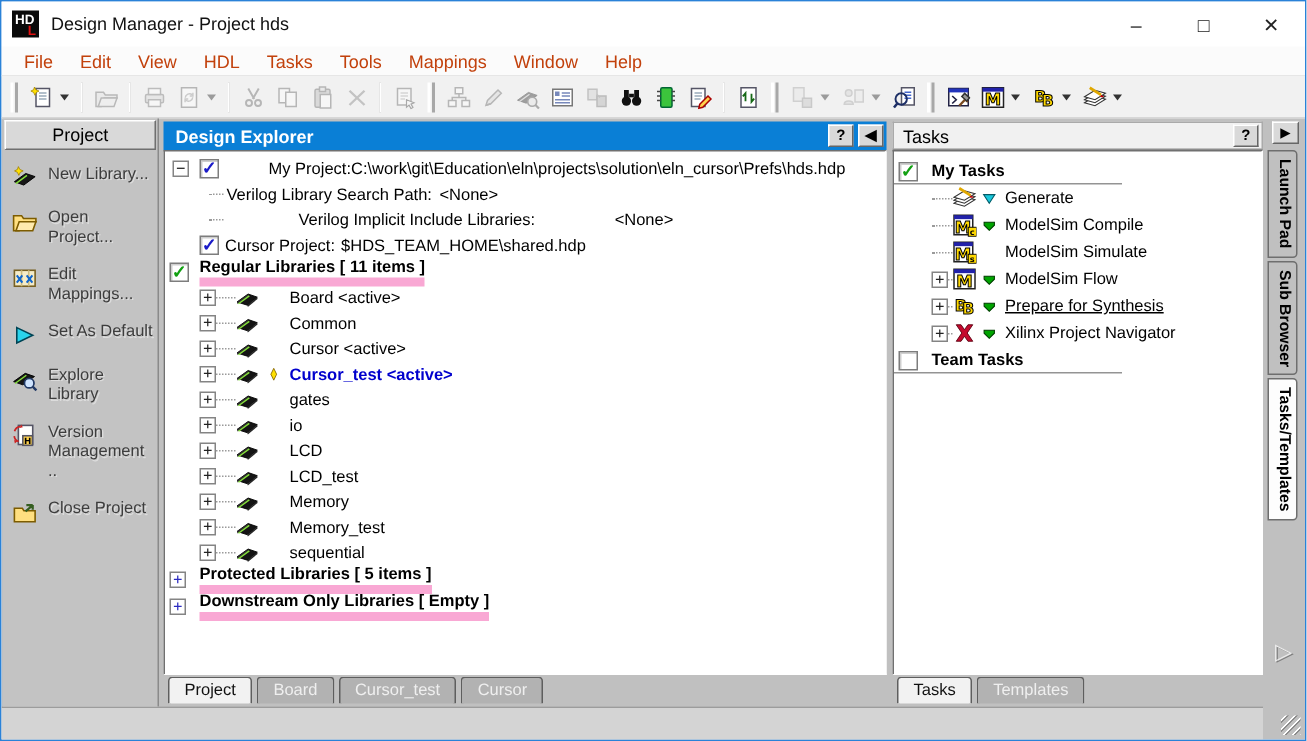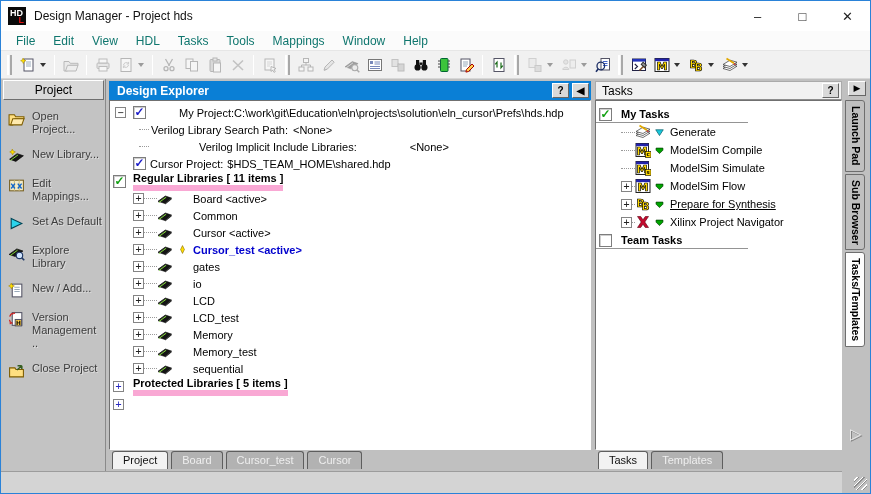--- a/index.html
+++ b/index.html
@@ -13,21 +13,21 @@
   .titlebar{position:absolute;left:0;top:0;right:0;height:30px;background:#fff;display:flex;align-items:center;}
   .appicon{width:18px;height:18px;margin:0 8px 0 7px;background:#0a0a0a;position:relative;flex:none;}
   .appicon .hd{position:absolute;left:2px;top:1px;color:#fff;font-size:9px;font-weight:bold;letter-spacing:0;}
   .appicon .l{position:absolute;right:2px;bottom:0px;color:#e01010;font-size:9px;font-weight:bold;}
   .title-text{font-size:12px;color:#111;}
   .win-controls{margin-left:auto;display:flex;height:100%;}
   .win-btn{width:45px;height:100%;display:flex;align-items:center;justify-content:center;font-size:13px;color:#222;}
 
   
   .menubar{position:absolute;left:0;top:30px;right:0;height:20px;background:#fbfbfb;display:flex;align-items:center;padding-left:6px;border-bottom:1px solid #e6e6e6;}
-  .menu-item{font-size:12px;color:#0f766e;padding:2px 9px;}
+  .menu-item{font-size:12px;color:#c2410c;padding:2px 9px;}
 
   
   .toolbar{position:absolute;left:0;top:50px;right:0;height:28px;background:#f1f1f1;display:flex;align-items:center;padding-left:2px;border-bottom:1px solid #d7d7d7;}
   .tb-grip{width:5px;height:20px;border-left:2px solid #fff;border-right:2px solid #a8a8a8;margin:0 4px;flex:none;}
   .tb-sep{width:1px;height:20px;background:#aaa;border-right:1px solid #fff;margin:0 4px;flex:none;}
   .tb-btn{width:23px;height:23px;display:flex;align-items:center;justify-content:center;flex:none;}
   .tb-btn.disabled svg{filter:grayscale(1) opacity(.38);}
   .tb-dd{width:0;height:0;border-left:3.5px solid transparent;border-right:3.5px solid transparent;border-top:4px solid #333;margin:0 4px 0 1px;flex:none;}
   .tb-dd.disabled{border-top-color:#9b9b9b;}
 
@@ -358,35 +358,35 @@
 
   <div class="body">
     <div class="bottom-strip"></div>
 
     <div class="sidebar">
       <div class="sidebar-header">Project</div>
       <div id="sidebar-items">
           <div class="side-item">
             <span class="sicon icon16">
               <svg viewBox="0 0 16 16" width="100%" height="100%">
-                <path d="M1 4.5h5l1.2 1.8H15v2H6.5L4.5 14H1z" fill="#ffdf80" stroke="#7d5c00"></path>
-                <path d="M4.5 8.3H15L13 14H2.5z" fill="#ffeaae" stroke="#7d5c00"></path>
-              </svg>
-            </span>
-            <span class="slabel">Open Project...</span>
-          </div>
-          <div class="side-item">
-            <span class="sicon icon16">
-              <svg viewBox="0 0 16 16" width="100%" height="100%">
                 <path d="M1.5 10.5L8.6 5.3l5.9 2L7.4 12.6z" fill="#161616" stroke="#000" stroke-width=".6"></path>
                 <path d="M2.4 11.7l7-5.2" stroke="#86e03c" stroke-width=".9"></path>
                 <path d="M4 1l.9 1.8L7 3.7l-1.8.9L4.3 6.5l-.9-1.9L1.6 3.7l1.8-.9z" fill="#ffe000" stroke="#a08000" stroke-width=".5"></path>
               </svg>
             </span>
             <span class="slabel">New Library...</span>
+          </div>
+          <div class="side-item">
+            <span class="sicon icon16">
+              <svg viewBox="0 0 16 16" width="100%" height="100%">
+                <path d="M1 4.5h5l1.2 1.8H15v2H6.5L4.5 14H1z" fill="#ffdf80" stroke="#7d5c00"></path>
+                <path d="M4.5 8.3H15L13 14H2.5z" fill="#ffeaae" stroke="#7d5c00"></path>
+              </svg>
+            </span>
+            <span class="slabel">Open Project...</span>
           </div>
           <div class="side-item">
             <span class="sicon icon16">
               <svg viewBox="0 0 16 16" width="100%" height="100%">
                 <rect x="1.5" y="3" width="13" height="10" fill="#f5ecc8" stroke="#776022"></rect>
                 <path d="M6 3v10M10.5 3v10" stroke="#cdbc80"></path>
                 <path d="M3 6.2l3.5 4.6M6.5 6.2L3 10.8" stroke="#1166cc" stroke-width="1.3"></path>
                 <path d="M9.2 10.8l3.6-4.6M12.8 10.8L9.2 6.2" stroke="#1166cc" stroke-width="1.3"></path>
               </svg>
             </span>
@@ -403,30 +403,20 @@
           <div class="side-item">
             <span class="sicon icon16">
               <svg viewBox="0 0 16 16" width="100%" height="100%">
                 <path d="M1 9.8L8.3 4.6l5.8 2L6.8 11.8z" fill="#161616" stroke="#000" stroke-width=".6"></path>
                 <path d="M1.9 11L9 5.8" stroke="#86e03c" stroke-width=".9" fill="none"></path>
                 <circle cx="10.8" cy="10.8" r="3" fill="#cfe4ff" stroke="#223a66" stroke-width="1.1"></circle>
                 <path d="M13 13l2.3 2.3" stroke="#223a66" stroke-width="1.5"></path>
               </svg>
             </span>
             <span class="slabel">Explore Library</span>
-          </div>
-          <div class="side-item">
-            <span class="sicon icon16">
-              <svg viewBox="0 0 16 16" width="100%" height="100%">
-                <rect x="4" y="2" width="9" height="12" fill="#fff" stroke="#556"></rect>
-                <path d="M6 5h5M6 7h5M6 9h5" stroke="#9ab" stroke-width="1" fill="none"></path>
-                <path d="M3 1l.9 1.8L6 3.7l-1.8.9L3.3 6.5l-.9-1.9L.6 3.7l1.8-.9z" fill="#ffe000" stroke="#a08000" stroke-width=".5"></path>
-              </svg>
-            </span>
-            <span class="slabel">New / Add...</span>
           </div>
           <div class="side-item">
             <span class="sicon icon16">
               <svg viewBox="0 0 16 16" width="100%" height="100%">
                 <rect x="4" y="1.5" width="9" height="12" fill="#fff" stroke="#556"></rect>
                 <rect x="6.8" y="8" width="6" height="6" fill="#ffd24d" stroke="#556"></rect>
                 <text x="9.8" y="13" font-size="5.5" font-weight="bold" text-anchor="middle" fill="#000" font-family="DejaVu Sans,sans-serif">H</text>
                 <path d="M1.6 5.2a4 4 0 013.6-3M4.2 11.6a4 4 0 01-2.8-3.4" stroke="#c22" fill="none" stroke-width="1.1"></path>
                 <path d="M5.8 1l1 1.6-2.1.5zM1.8 12.8l-.5-2.2 2 .9z" fill="#c22"></path>
               </svg>
@@ -638,20 +628,21 @@
             </div>
           </div>
         <div class="row row18" style="padding-left:3px;">
           <span class="exp" style="color:#2a2ac0;">+</span>
           <span style="width:9px;"></span>
           <span class="bold-u">Protected Libraries [ 5 items ]</span>
         </div>
         <div class="row row18" style="padding-left:3px;">
           <span class="exp" style="color:#2a2ac0;">+</span>
           <span style="width:9px;"></span>
+          <span class="bold-u">Downstream Only Libraries [ Empty ]</span>
         </div>
       </div>
       <div class="tabbar" id="explorer-tabs">
           <span class="tab active">Project</span>
           <span class="tab">Board</span>
           <span class="tab">Cursor_test</span>
           <span class="tab">Cursor</span>
         </div>
     </div>
 

